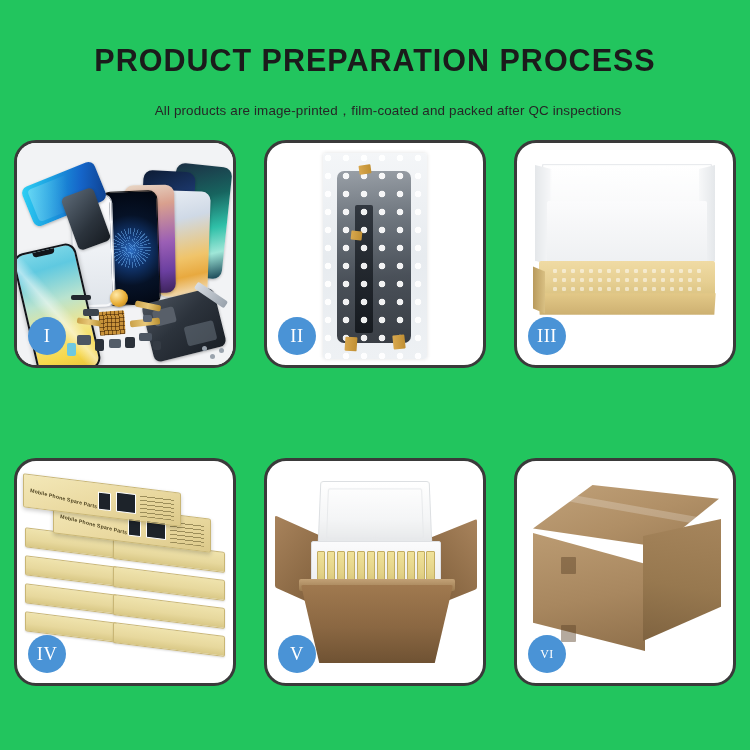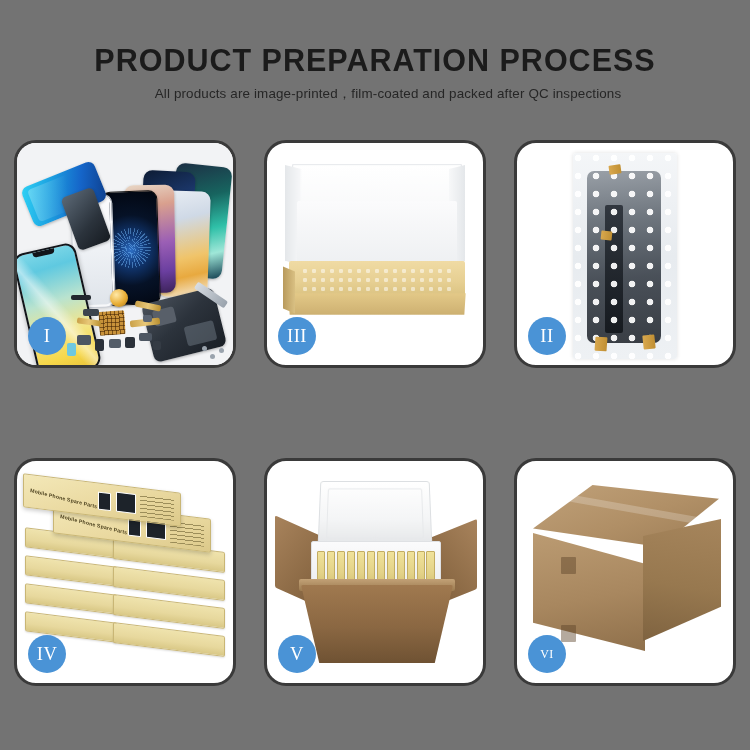--- a/index.html
+++ b/index.html
@@ -9,42 +9,42 @@
     height: 750px;
     background: #ffffff;
     font-family: "Liberation Sans", sans-serif;
     overflow: hidden;
   }
 
   .page {
     position: relative;
     width: 750px;
     height: 750px;
-    background: #737373;
+    background: #22c55e;
   }
 
   
   .header {
     position: absolute;
     top: 0; left: 0;
     width: 750px;
     text-align: center;
     padding-top: 44px;
   }
   .title {
     font-size: 30.5px;
     font-weight: 700;
     letter-spacing: 1.0px;
     color: #1b1b1b;
     line-height: 1.06;
     white-space: nowrap;
     font-family: "Liberation Sans", sans-serif;
   }
   .subtitle {
-    margin-top: 9px;
+    margin-top: 26px;
     font-size: 13.4px;
     font-weight: 400;
     color: #262626;
     letter-spacing: 0.15px;
     white-space: nowrap;
     font-family: "Liberation Sans", sans-serif;
     padding-left: 26px;
   }
 
   
@@ -595,49 +595,49 @@
         <div class="tweezer"></div>
         <div class="screw sc-1"></div>
         <div class="screw sc-2"></div>
         <div class="screw sc-3"></div>
       </div>
       <div class="badge">I</div>
     </div>
 
     <div class="panel">
       <div class="panel-stage">
-        <div class="p3-lid"></div>
-        <div class="p3-lid-flapL"></div>
-        <div class="p3-lid-flapR"></div>
-        <div class="p3-foam"></div>
-        <div class="p3-tray"></div>
-        <div class="p3-goods"></div>
-        <div class="p3-tray-front"></div>
-        <div class="p3-tray-side"></div>
-      </div>
-      <div class="badge">III</div>
-    </div>
-
-    <div class="panel">
-      <div class="panel-stage">
         <div class="p2-bag">
           <div class="p2-inner"></div>
           <div class="p2-strip"></div>
           <div class="p2-bubbles"></div>
           <div class="p2-tape tape-1"></div>
           <div class="p2-tape tape-2"></div>
           <div class="p2-tape tape-3"></div>
           <div class="p2-tape tape-4"></div>
         </div>
       </div>
       <div class="badge">II</div>
     </div>
 
     <div class="panel">
       <div class="panel-stage">
+        <div class="p3-lid"></div>
+        <div class="p3-lid-flapL"></div>
+        <div class="p3-lid-flapR"></div>
+        <div class="p3-foam"></div>
+        <div class="p3-tray"></div>
+        <div class="p3-goods"></div>
+        <div class="p3-tray-front"></div>
+        <div class="p3-tray-side"></div>
+      </div>
+      <div class="badge">III</div>
+    </div>
+
+    <div class="panel">
+      <div class="panel-stage">
         <div class="stack">
 
           <div class="sbox" style="left:8px;  top:72px;  width:92px; height:20px; transform:skewY(7deg);"></div>
           <div class="sbox" style="left:8px;  top:100px; width:92px; height:20px; transform:skewY(7deg);"></div>
           <div class="sbox" style="left:8px;  top:128px; width:92px; height:20px; transform:skewY(7deg);"></div>
           <div class="sbox" style="left:8px;  top:156px; width:92px; height:20px; transform:skewY(7deg);"></div>
 
           <div class="sbox" style="left:96px; top:84px;  width:112px; height:21px; transform:skewY(7deg);"></div>
           <div class="sbox" style="left:96px; top:112px; width:112px; height:21px; transform:skewY(7deg);"></div>
           <div class="sbox" style="left:96px; top:140px; width:112px; height:21px; transform:skewY(7deg);"></div>

